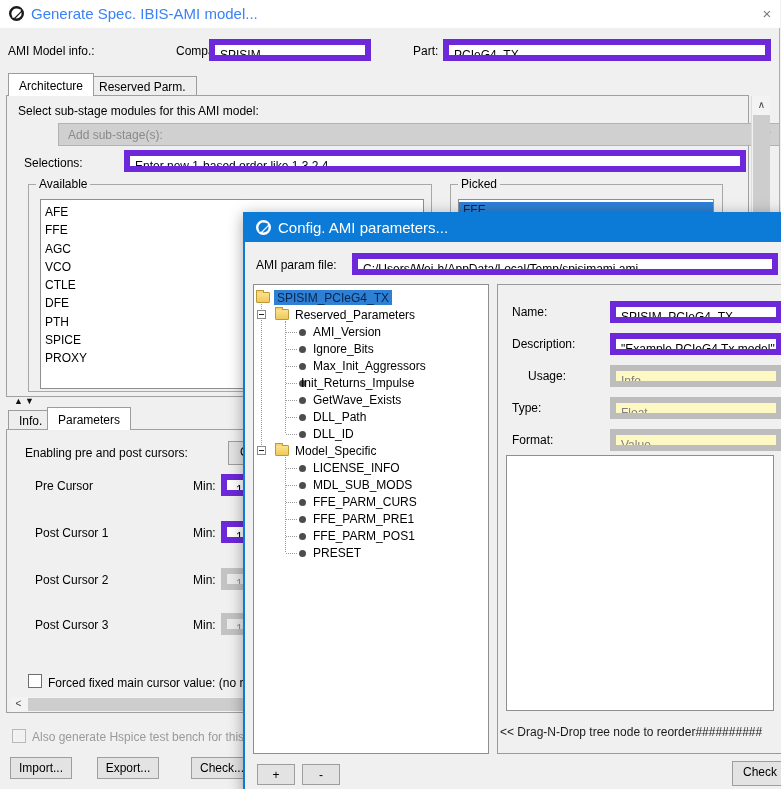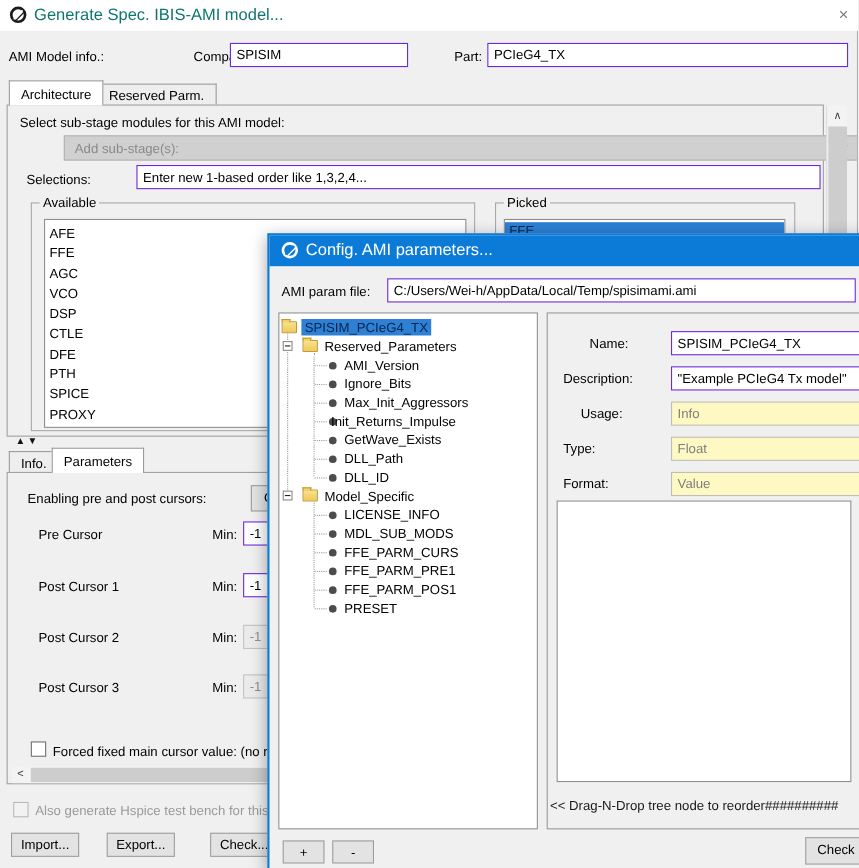--- a/index.html
+++ b/index.html
@@ -8,26 +8,26 @@
   #screen { position:relative; width:781px; height:789px; overflow:hidden;
             font-family:"Liberation Sans",sans-serif; font-size:12px; color:#000;
             background:#f0f0f0; }
   .abs { position:absolute; }
   .lbl { position:absolute; white-space:nowrap; }
 
   
   #main-window { position:absolute; left:0; top:0; width:780px; height:789px;
                  background:#f0f0f0; border-right:1px solid #b0b0b0; }
   #main-titlebar { position:absolute; left:0; top:0; width:780px; height:28px; background:#ffffff; }
-  #main-title { position:absolute; left:31px; top:5px; font-size:15px; color:#0f766e; white-space:nowrap; }
+  #main-title { position:absolute; left:31px; top:5px; font-size:15px; color:#3b82f6; white-space:nowrap; }
   #main-close { position:absolute; left:756px; top:3px; width:22px; height:22px; text-align:center;
                 line-height:22px; font-size:15px; color:#7a7a7a; }
   .app-icon { position:absolute; left:8px; top:5px; width:17px; height:17px; }
 
-  .field { position:absolute; background:#fff; border:1px solid #6d28d9; height:22px;
+  .field { position:absolute; background:#fff; border:6px solid #6d28d9; height:22px;
            padding:3px 5px 0 5px; white-space:nowrap; overflow:hidden; }
   .field.dis-dark { background:#fef9c3; border-color:#bdbdbd; color:#7f7f7f; }
   .field.dis-lite { background:#ebebeb; border-color:#c3c3c3; color:#8f8f8f; }
 
   .tab { position:absolute; border:1px solid #9c9c9c; border-bottom:none; background:#eeeeee;
          padding:3px 10px 0 10px; height:20px; white-space:nowrap; }
   .tab.active { background:#ffffff; z-index:3; height:23px; padding-top:5px; }
 
   .frame { position:absolute; border:1px solid #a0a0a0; background:#f0f0f0; }
   .groupbox { position:absolute; border:1px solid #a8a8a8; }
@@ -126,21 +126,20 @@
     <div class="field" style="left:124px; top:150px; width:622px;">Enter new 1-based order like 1,3,2,4...</div>
 
     <div class="groupbox" style="left:28px; top:184px; width:404px; height:208px;">
       <span class="grouplabel">Available</span>
     </div>
     <div class="listbox" style="left:40px; top:199px; width:384px; height:190px; padding-top:3px;" id="available-list">
         <div class="list-item">AFE</div>
         <div class="list-item">FFE</div>
         <div class="list-item">AGC</div>
         <div class="list-item">VCO</div>
-        <div class="list-item">DSP</div>
         <div class="list-item">CTLE</div>
         <div class="list-item">DFE</div>
         <div class="list-item">PTH</div>
         <div class="list-item">SPICE</div>
         <div class="list-item">PROXY</div>
       </div>
 
     <div class="groupbox" style="left:450px; top:184px; width:273px; height:140px;">
       <span class="grouplabel">Picked</span>
     </div>
@@ -281,21 +280,21 @@
                 <span class="bullet"></span>
                 <span class="tree-label" style="left: 56px;">PRESET</span>
               </div>
             </div>
           </div>
         </div>
     </div>
 
     <div id="right-panel">
       <div id="config-fields">
-          <span class="lbl" style="left: 14px; top: 20px; margin-left: 24px;">Name:</span>
+          <span class="lbl" style="left: 14px; top: 20px;">Name:</span>
           <div class="field" style="left: 112px; top: 16px; width: 172px;">SPISIM_PCIeG4_TX</div>
           <span class="lbl" style="left: 14px; top: 52px;">Description:</span>
           <div class="field" style="left: 112px; top: 48px; width: 172px;">"Example PCIeG4 Tx model"</div>
           <span class="lbl" style="left: 14px; top: 84px; margin-left: 16px;">Usage:</span>
           <div class="field dis-dark" style="left: 112px; top: 80px; width: 172px;">Info</div>
           <span class="lbl" style="left: 14px; top: 116px;">Type:</span>
           <div class="field dis-dark" style="left: 112px; top: 112px; width: 172px;">Float</div>
           <span class="lbl" style="left: 14px; top: 148px;">Format:</span>
           <div class="field dis-dark" style="left: 112px; top: 144px; width: 172px;">Value</div>
         </div>

